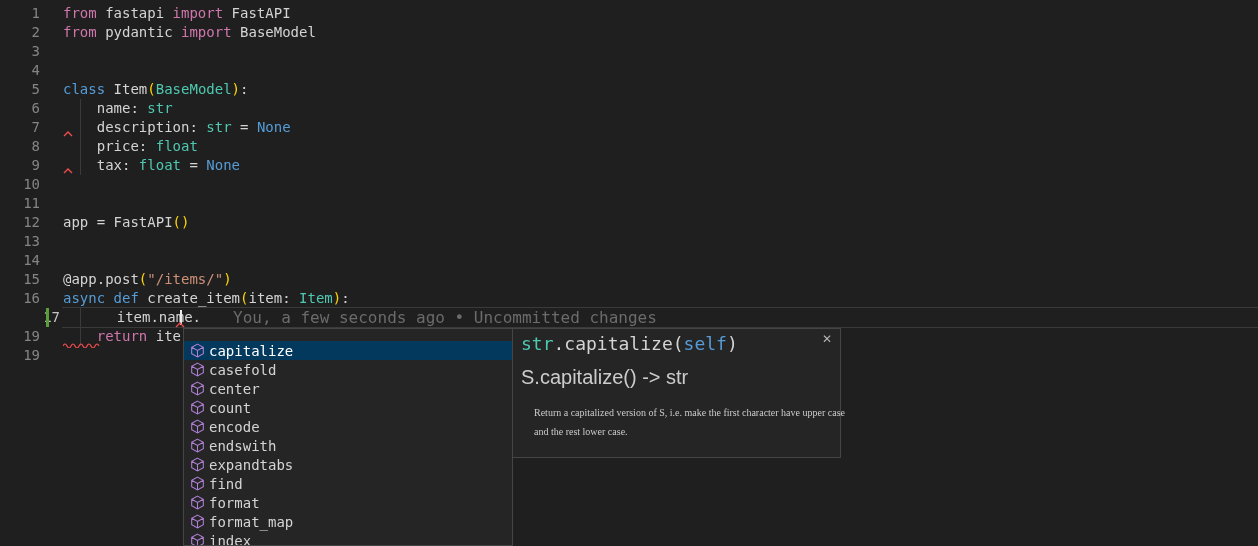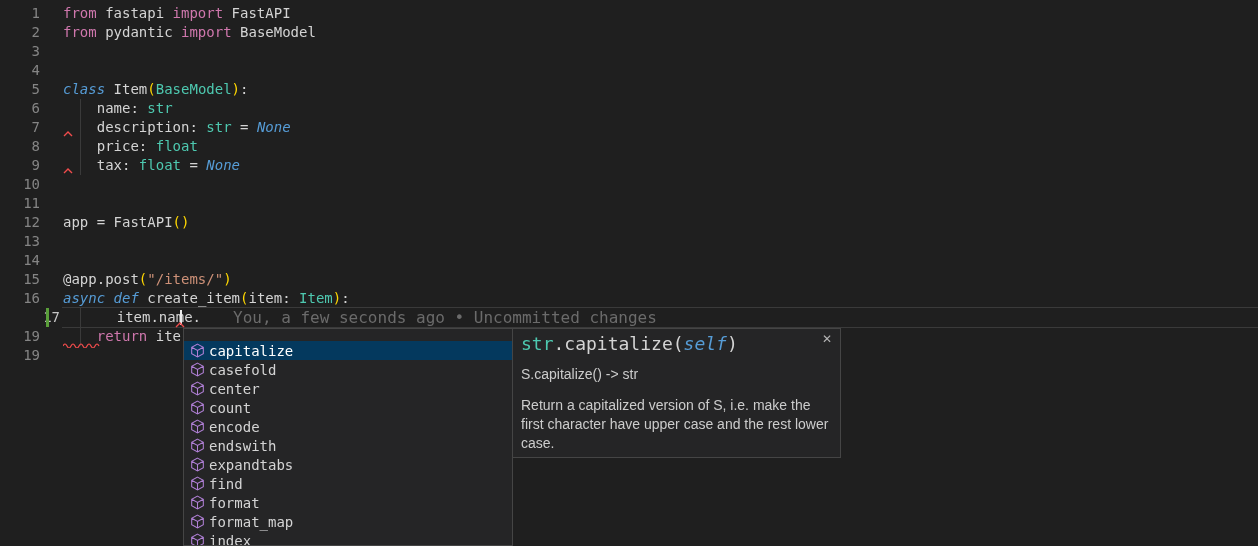--- a/index.html
+++ b/index.html
@@ -6,21 +6,21 @@
   #screen{position:relative;width:1258px;height:546px;overflow:hidden;background:var(--bg);
           font-family:"DejaVu Sans Mono","Liberation Mono",monospace;}
   
   #code-lines{position:absolute;left:0;top:4px;width:100%;}
   .code-line{display:flex;height:19px;line-height:19px;font-size:14px;}
   .line-num{width:40px;flex:none;text-align:right;color:var(--lineNum);user-select:none;}
   .line-num.active{color:var(--lineNumActive);padding-left:20px;}
   .line-text{white-space:pre;padding-left:23px;color:var(--fg);}
   .tok-fg{color:var(--fg);}
   .tok-kw{color:var(--kw);}
-  .tok-st{color:var(--st);font-style:italic;}
+  .tok-st{color:var(--st);}
   .tok-ty{color:var(--ty);}
   .tok-str{color:var(--str);}
   .tok-br{color:var(--br);}
   
   .cur-line{position:absolute;left:62px;right:0;top:307px;height:19px;
             border-top:1px solid var(--curLine);border-bottom:1px solid var(--curLine);pointer-events:none;}
   .indent-guide{position:absolute;width:1px;background:var(--guide);left:80px;}
   #guide-1{top:99px;height:76px;}
   #guide-2{top:308px;height:38px;}
   .change-bar{position:absolute;left:46px;top:308px;width:3px;height:19px;background:var(--gutterAdd);}
@@ -37,23 +37,23 @@
   .suggest-item.selected{background:var(--selBg);color:var(--selFg);margin-top:12px;}
   .sym-icon{width:15px;height:15px;margin-right:4px;flex:none;display:inline-block;}
   .sym-icon svg{display:block;width:15px;height:15px;}
   .suggest-label{white-space:pre;}
   
   #suggest-docs{position:absolute;left:329px;top:0;width:329px;height:130px;box-sizing:border-box;
                 background:var(--listBg);border:1px solid var(--listBorder);padding:6px 8px;}
   .docs-header{font-size:18px;line-height:17px;white-space:pre;}
   .docs-close{position:absolute;top:4px;right:8px;font-size:12px;line-height:12px;color:#b4b4b4;
               cursor:pointer;font-family:"Liberation Sans",sans-serif;}
-  .docs-sig{font-family:"Liberation Sans",sans-serif;font-size:14px;color:var(--docFg);margin-top:14px;}
-  .docs-desc{font-family:Liberation Sans, sans-serif;font-size:14px;line-height:19px;
-             color:var(--docFg);margin-top:14px;width:312px;}
+  .docs-sig{font-family:"Liberation Sans",sans-serif;font-size:20px;color:var(--docFg);margin-top:14px;}
+  .docs-desc{font-family:Liberation Serif, serif;font-size:10px;line-height:19px;
+             color:var(--docFg);margin-top:14px;width:312px;margin-left:13px;}
 </style>
 </head>
 <body>
 
 <div id="screen">
 
   <div id="code-lines">
       <div class="code-line">
         <div class="line-num">1</div>
         <div class="line-text"><span class="tok-kw">from</span><span class="tok-fg"> fastapi </span><span class="tok-kw">import</span><span class="tok-fg"> FastAPI</span></div>

